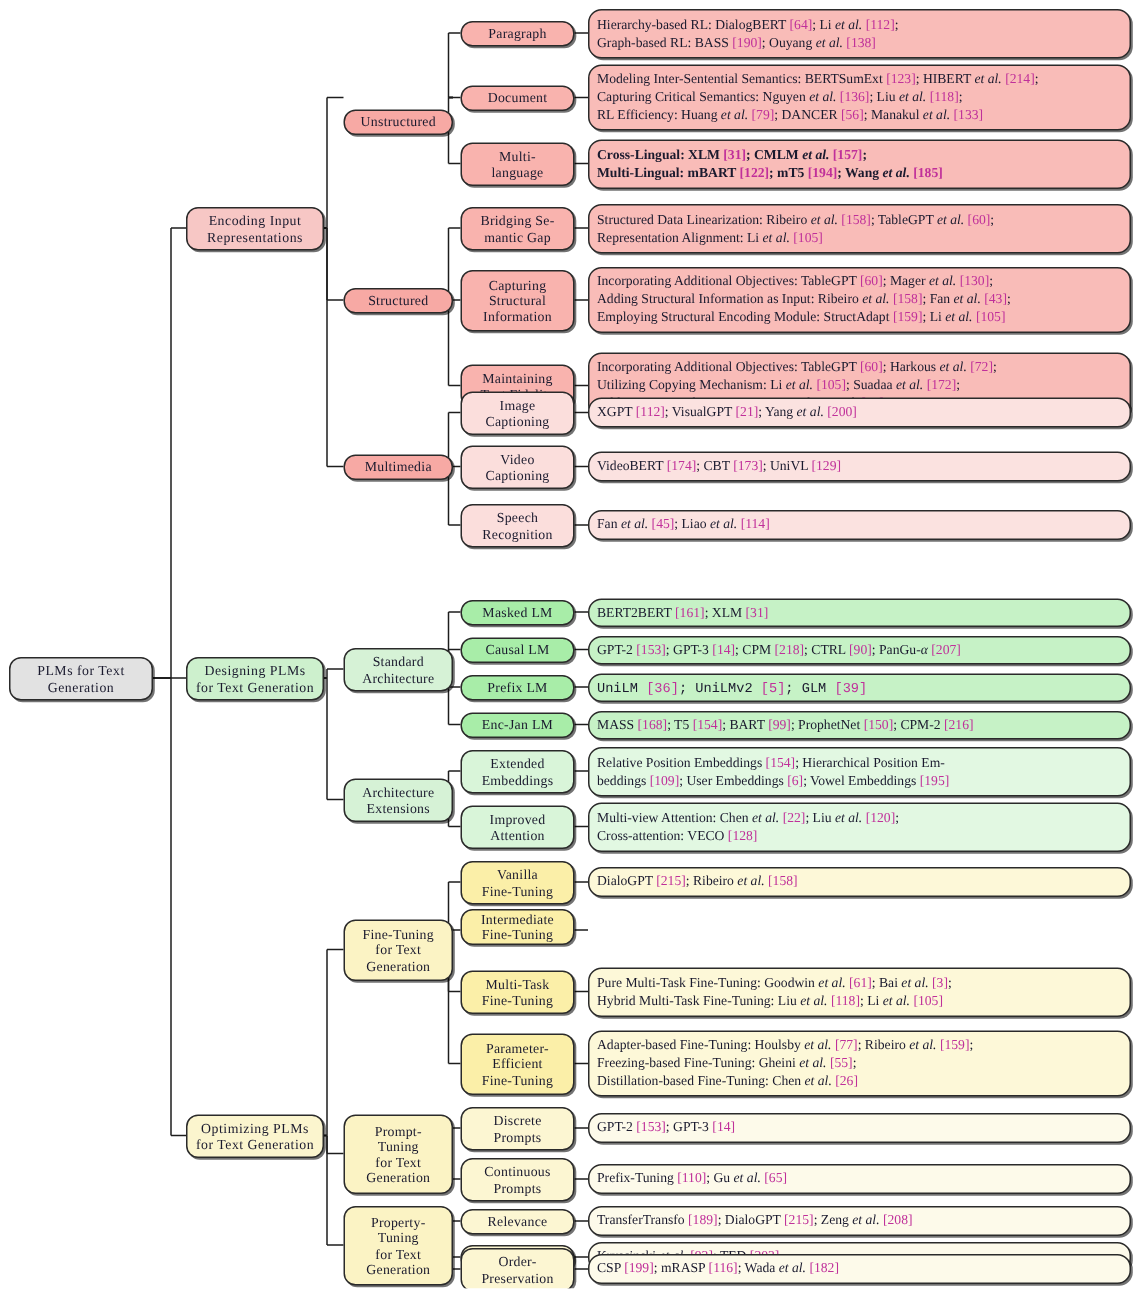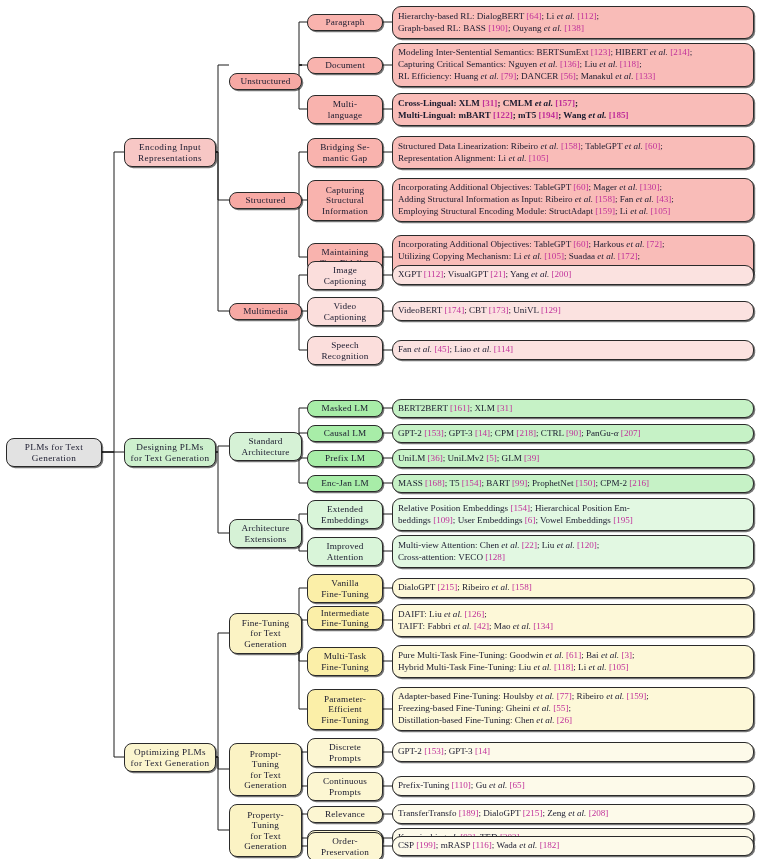--- a/index.html
+++ b/index.html
@@ -293,21 +293,21 @@
     </div>
     <div class="node cat c-grn3" style="left: 307px; width: 76px; height: 17px; top: 425px;">
       <span class="txt">Causal LM</span>
     </div>
     <div class="node leaf c-grnleaf" style="left: 392px; width: 362px; height: 19px; top: 424px;">
       <span class="txt">GPT-2 <span class="cite">[153]</span>; GPT-3 <span class="cite">[14]</span>; CPM <span class="cite">[218]</span>; CTRL <span class="cite">[90]</span>; PanGu-<span class="ital">α</span> <span class="cite">[207]</span></span>
     </div>
     <div class="node cat c-grn3" style="left: 307px; width: 76px; height: 17px; top: 450px;">
       <span class="txt">Prefix LM</span>
     </div>
-    <div class="node leaf c-grnleaf" style="left: 392px; width: 362px; height: 19px; top: 449px;">
+    <div class="node leaf c-grnleaf" style="left: 392px; width: 362px; height: 19px; top: 449px; font-family: Liberation Mono, monospace;">
       <span class="txt">UniLM <span class="cite">[36]</span>; UniLMv2 <span class="cite">[5]</span>; GLM <span class="cite">[39]</span></span>
     </div>
     <div class="node cat c-grn3" style="left: 307px; width: 76px; height: 17px; top: 475px;">
       <span class="txt">Enc-Jan LM</span>
     </div>
     <div class="node leaf c-grnleaf" style="left: 392px; width: 362px; height: 19px; top: 474px;">
       <span class="txt">MASS <span class="cite">[168]</span>; T5 <span class="cite">[154]</span>; BART <span class="cite">[99]</span>; ProphetNet <span class="cite">[150]</span>; CPM-2 <span class="cite">[216]</span></span>
     </div>
     <div class="node cat c-grn2" style="left: 229px; width: 73px; height: 29px; top: 519px;">
       <span class="txt">Architecture<br>Extensions</span>
@@ -332,23 +332,20 @@
     </div>
     <div class="node cat c-yel3" style="left: 307px; width: 76px; height: 29px; top: 574px;">
       <span class="txt">Vanilla<br>Fine-Tuning</span>
     </div>
     <div class="node leaf c-yelleaf" style="left: 392px; width: 362px; height: 20px; top: 578px;">
       <span class="txt">DialoGPT <span class="cite">[215]</span>; Ribeiro <span class="ital">et al.</span> <span class="cite">[158]</span></span>
     </div>
     <div class="node cat c-yel3" style="left: 307px; width: 76px; height: 24px; top: 606px;">
       <span class="txt">Intermediate<br>Fine-Tuning</span>
     </div>
-    <div class="node leaf c-yelleaf" style="left: 392px; width: 362px; height: 33px; top: 604px;">
-      <span class="txt">DAIFT: Liu <span class="ital">et al.</span> <span class="cite">[126]</span>;<br>TAIFT: Fabbri <span class="ital">et al.</span> <span class="cite">[42]</span>; Mao <span class="ital">et al.</span> <span class="cite">[134]</span></span>
-    </div>
     <div class="node cat c-yel3" style="left: 307px; width: 76px; height: 29px; top: 647px;">
       <span class="txt">Multi-Task<br>Fine-Tuning</span>
     </div>
     <div class="node leaf c-yelleaf" style="left: 392px; width: 362px; height: 33px; top: 645px;">
       <span class="txt">Pure Multi-Task Fine-Tuning: Goodwin <span class="ital">et al.</span> <span class="cite">[61]</span>; Bai <span class="ital">et al.</span> <span class="cite">[3]</span>;<br>Hybrid Multi-Task Fine-Tuning: Liu <span class="ital">et al.</span> <span class="cite">[118]</span>; Li <span class="ital">et al.</span> <span class="cite">[105]</span></span>
     </div>
     <div class="node cat c-yel3" style="left: 307px; width: 76px; height: 41px; top: 689px;">
       <span class="txt">Parameter-<br>Efficient<br>Fine-Tuning</span>
     </div>
     <div class="node leaf c-yelleaf" style="left: 392px; width: 362px; height: 44px; top: 687px;">

